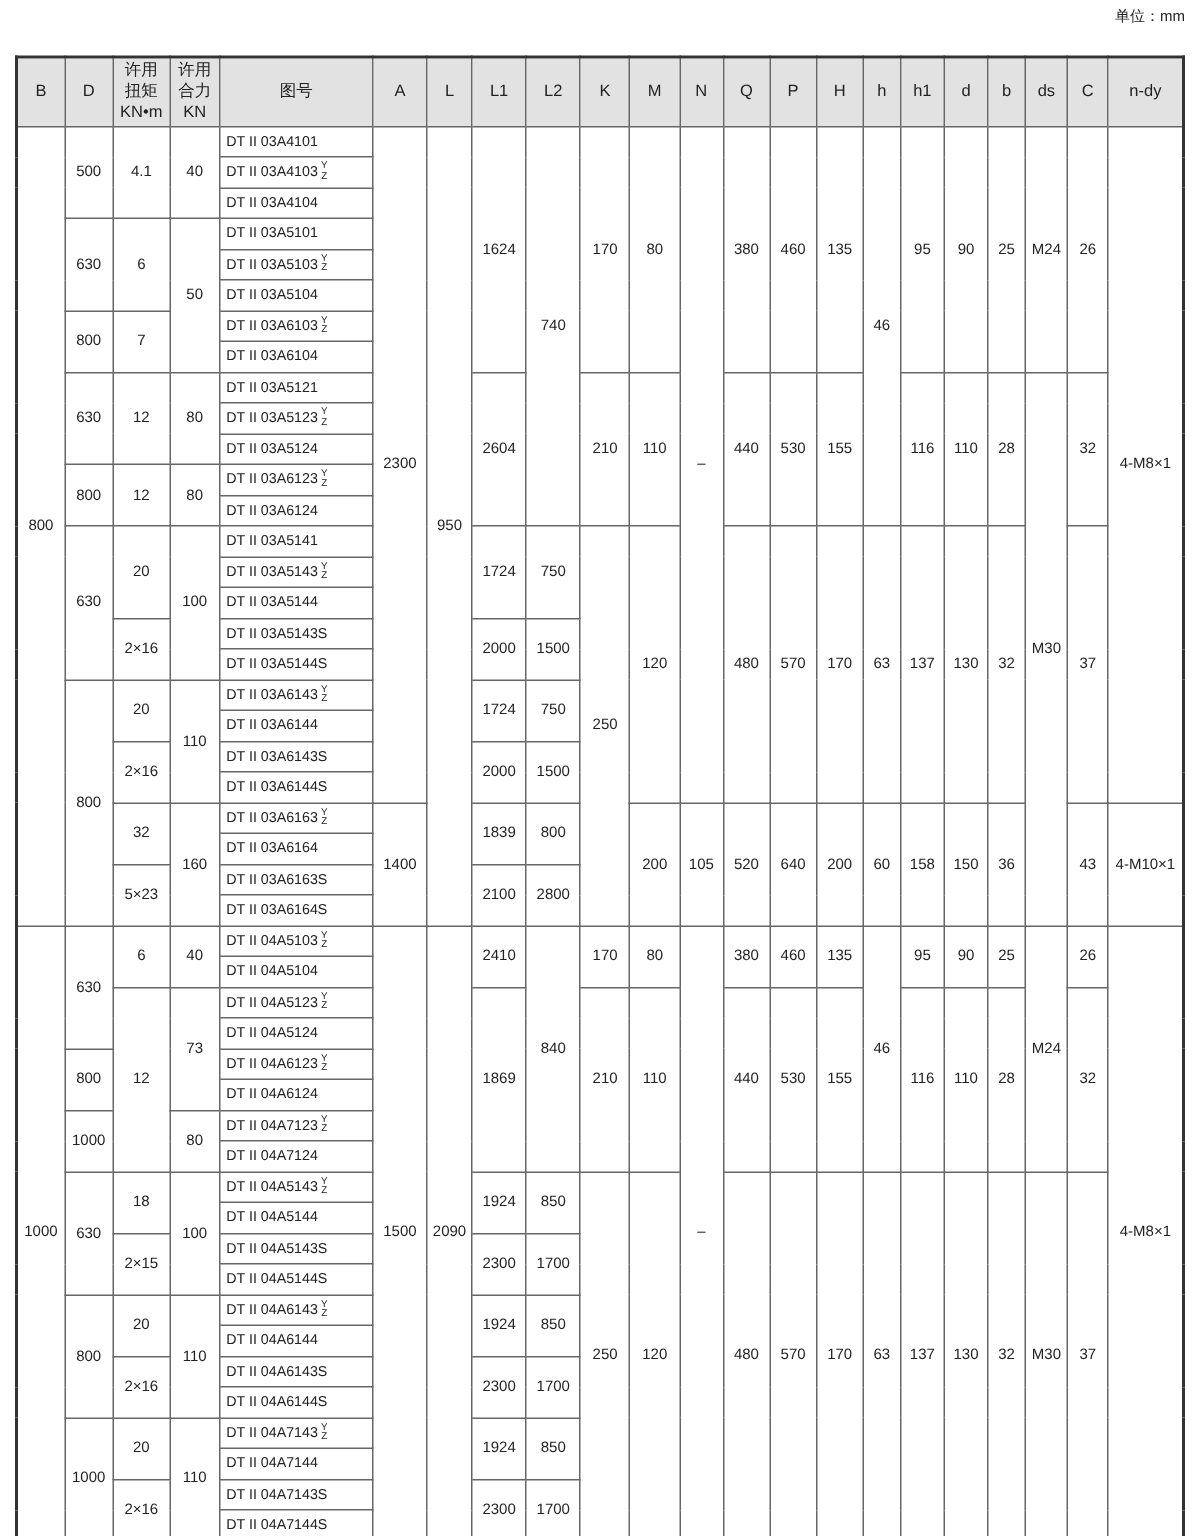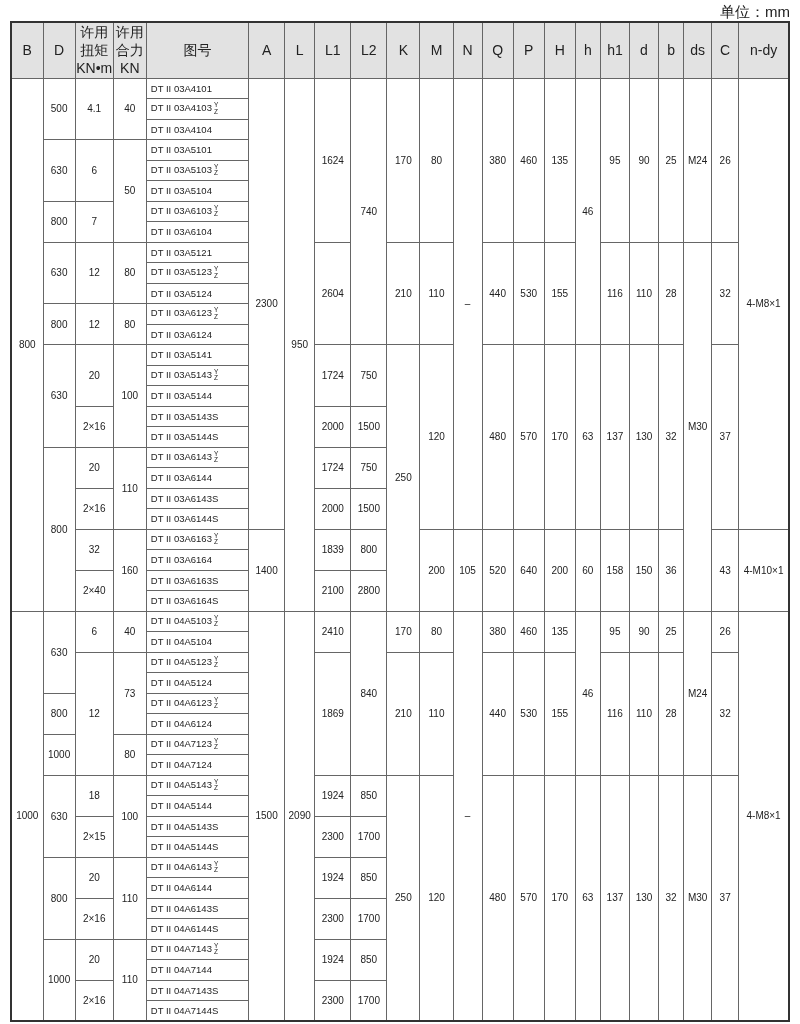--- a/index.html
+++ b/index.html
@@ -5,23 +5,23 @@
   * { box-sizing: border-box; margin: 0; padding: 0; }
   html, body {
     width: 800px; height: 1024px;
     background: #ffffff;
     font-family: "Liberation Sans", "DejaVu Sans", sans-serif;
     color: #222;
   }
   .page { padding: 4px 10px 6px 10px; }
   .unit-label {
     text-align: right;
-    font-size: 15px;
+    font-size: 10px;
     line-height: 15px;
-    margin-bottom: 2px;
+    margin-bottom: 18px;
     color: #222;
   }
   table.spec {
     border-collapse: collapse;
     table-layout: fixed;
     width: 780px;
     border: 2px solid var(--border-outer, #333);
   }
   th, td {
     border: 1px solid var(--border-inner, #666);
@@ -29,21 +29,21 @@
     text-align: center;
     vertical-align: middle;
     padding: 0;
     overflow: hidden;
   }
   th {
     background: var(--header-bg, #e2e2e2);
     font-weight: normal;
     height: 46px;
     line-height: 1.3;
-    font-size: 14px;
+    font-size: 11px;
     margin-top: 36px;
   }
   tbody tr { height: 20.5px; }
   td.code {
     text-align: left;
     padding-left: 4px;
     font-size: 9.5px;
     white-space: nowrap;
     margin-left: 44px;
   }
@@ -290,21 +290,21 @@
           <td rowspan="4">158</td>
           <td rowspan="4">150</td>
           <td rowspan="4">36</td>
           <td rowspan="4">43</td>
           <td rowspan="4">4-M10×1</td>
         </tr>
         <tr>
           <td class="code">DT II 03A6164</td>
         </tr>
         <tr>
-          <td rowspan="2">2×40</td>
+          <td rowspan="2">5×23</td>
           <td class="code">DT II 03A6163S</td>
           <td rowspan="2">2100</td>
           <td rowspan="2">2800</td>
         </tr>
         <tr>
           <td class="code">DT II 03A6164S</td>
         </tr>
         <tr>
           <td rowspan="20">1000</td>
           <td rowspan="4">630</td>

